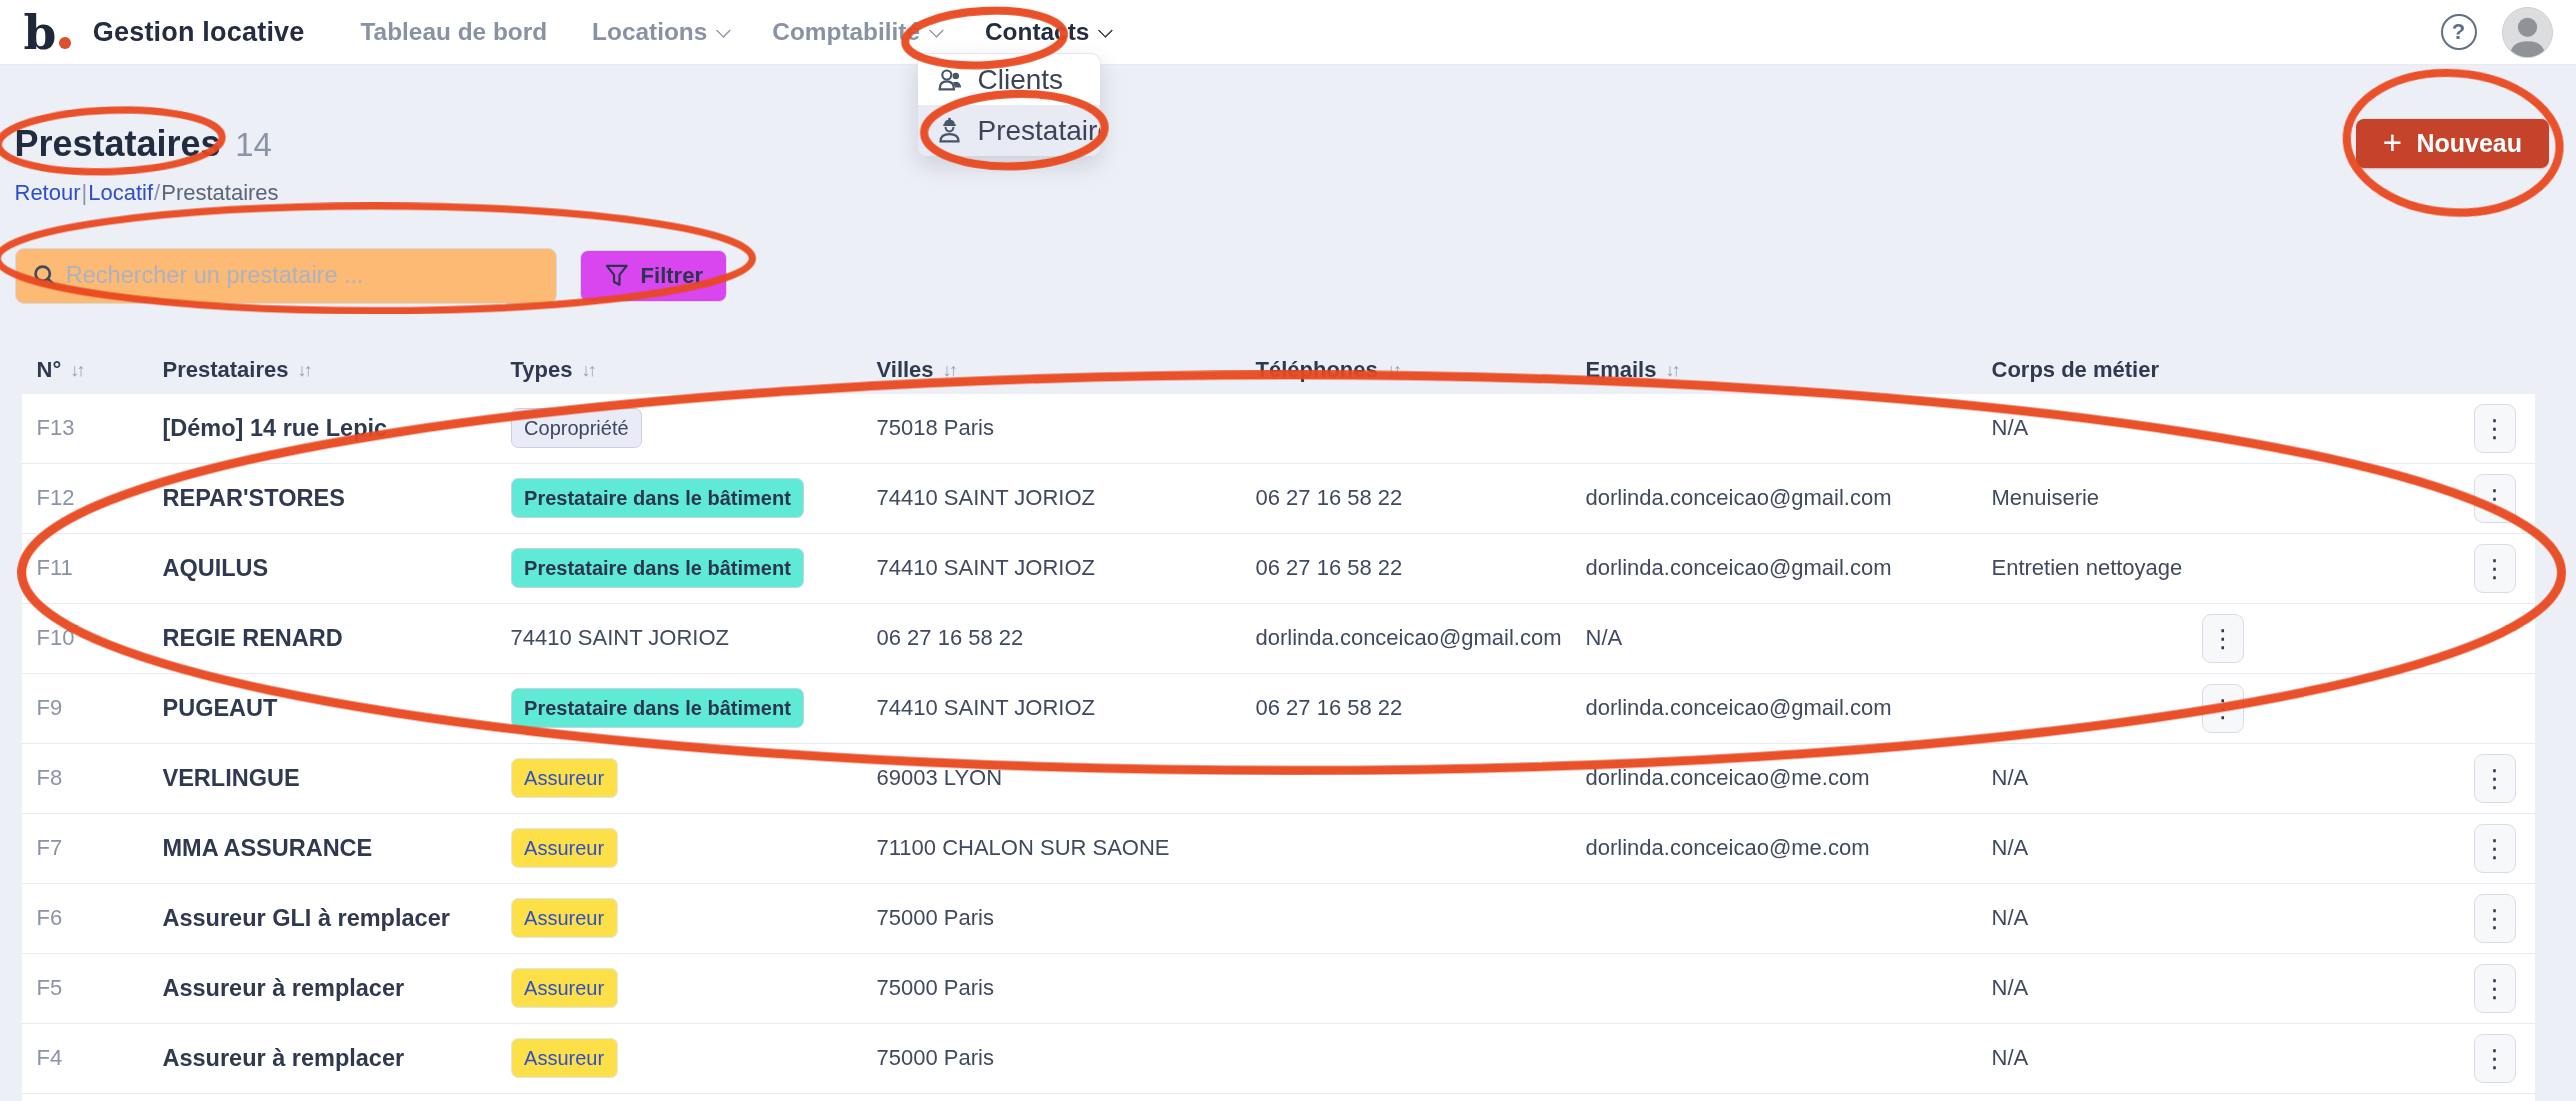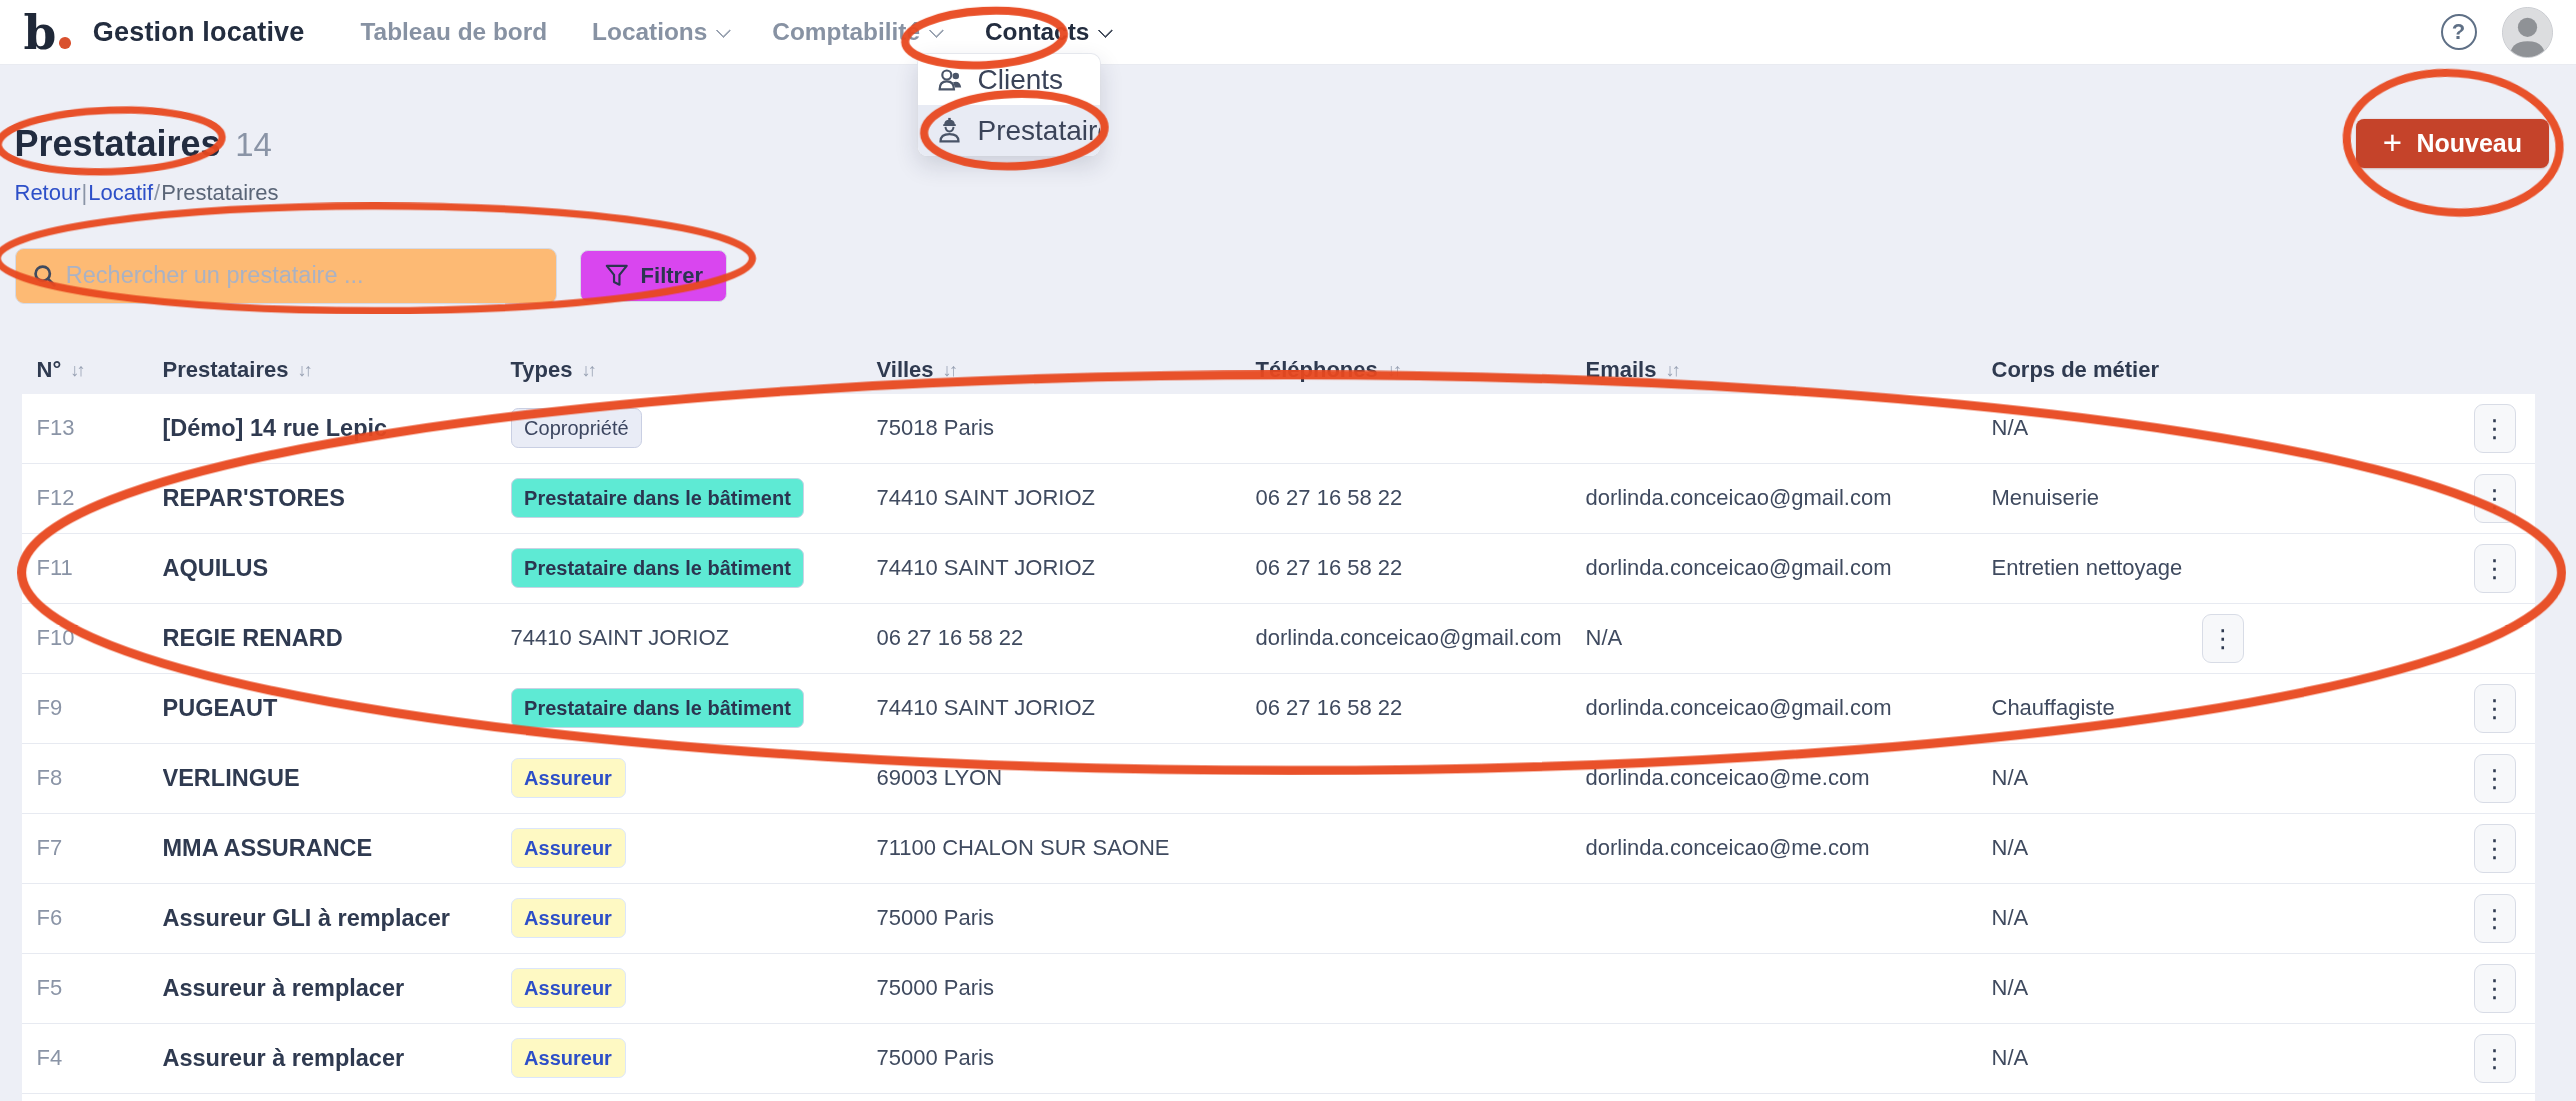--- a/index.html
+++ b/index.html
@@ -81,21 +81,21 @@
   .cell { font-size:22px; color:#3f4a5f; white-space:nowrap; overflow:hidden; }
   .cell.num { color:#8a94a6; }
   .cell.name { font-size:23.5px; font-weight:700; color:#2f3a50; }
   .badge {
     display:inline-block; padding:7.2px 12.6px; border-radius:7.2px; font-size:20px; font-weight:400;
     border:0.9px solid transparent; white-space:nowrap;
   }
   .badge.muted   { background:#e9ecf6; border-color:#c9cfe3; color:#3c4660; }
   .badge.outline { background:#5eead4; border-color:#c9d2e4; color:#2b3550;font-weight:bold; }
   .badge.success { background:#ecf9e4; border-color:#8bc973; color:#3f9130; font-weight:700; }
-  .badge.info    { background:#fef9c3; border-color:#dbe6fb; color:#2d4fc8; font-weight:700;text-align:center; }
+  .badge.info    { background:#fde047; border-color:#dbe6fb; color:#2d4fc8; font-weight:400;text-align:center; }
   .kebab {
     width:42px; height:49px; border:0.9px solid #d8dce6; border-radius:9px; background:#f7f8fa;
     display:flex; align-items:center; justify-content:center; font-size:25px; color:#2f3a50; cursor:pointer;
     justify-self:center;
   }
   .tail { height:22px; background:#ffffff; margin:0 41px 0 22px; }
   
   .annotations { position:absolute; inset:0; width:2576px; height:1102px; pointer-events:none; z-index:9; }
 </style>
 </head>
@@ -271,21 +271,20 @@
     <button class="kebab">⋮</button>
   </div>
 
   <div class="trow">
     <div class="cell num">F9</div>
     <div class="cell name">PUGEAUT</div>
     <div class="cell"><span class="badge outline">Prestataire dans le bâtiment</span></div>
     <div class="cell">74410 SAINT JORIOZ</div>
     <div class="cell">06 27 16 58 22</div>
     <div class="cell">dorlinda.conceicao@gmail.com</div>
-    <div class="cell">Chauffagiste</div>
     <button class="kebab">⋮</button>
   </div>
 
   <div class="trow">
     <div class="cell num">F8</div>
     <div class="cell name">VERLINGUE</div>
     <div class="cell"><span class="badge info">Assureur</span></div>
     <div class="cell">69003 LYON</div>
     <div class="cell"></div>
     <div class="cell">dorlinda.conceicao@me.com</div>

